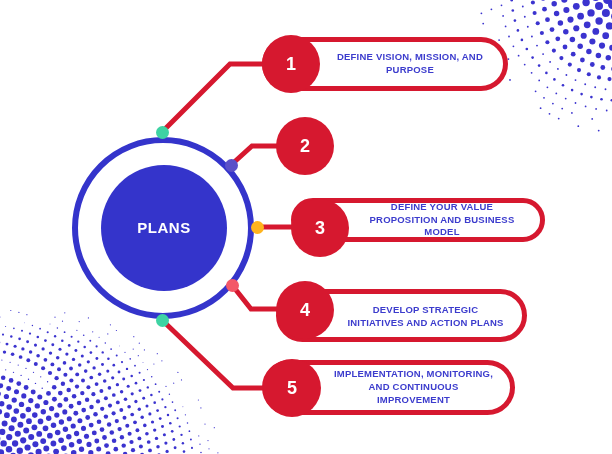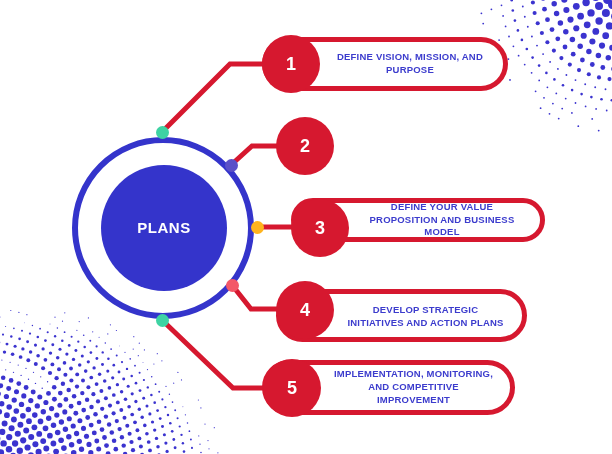--- a/index.html
+++ b/index.html
@@ -582,19 +582,19 @@
   </div>
 
   <div class="pill pill4">
     <span class="pill-label">DEVELOP STRATEGIC INITIATIVES AND ACTION PLANS</span>
   </div>
   <div class="num num4">
     <span>4</span>
   </div>
 
   <div class="pill pill5">
-    <span class="pill-label">IMPLEMENTATION, MONITORING, AND COMPETITIVE IMPROVEMENT</span>
+    <span class="pill-label">IMPLEMENTATION, MONITORING, AND CONTINUOUS IMPROVEMENT</span>
   </div>
   <div class="num num5">
     <span>5</span>
   </div>
 
 </div>
 
 </body></html>

